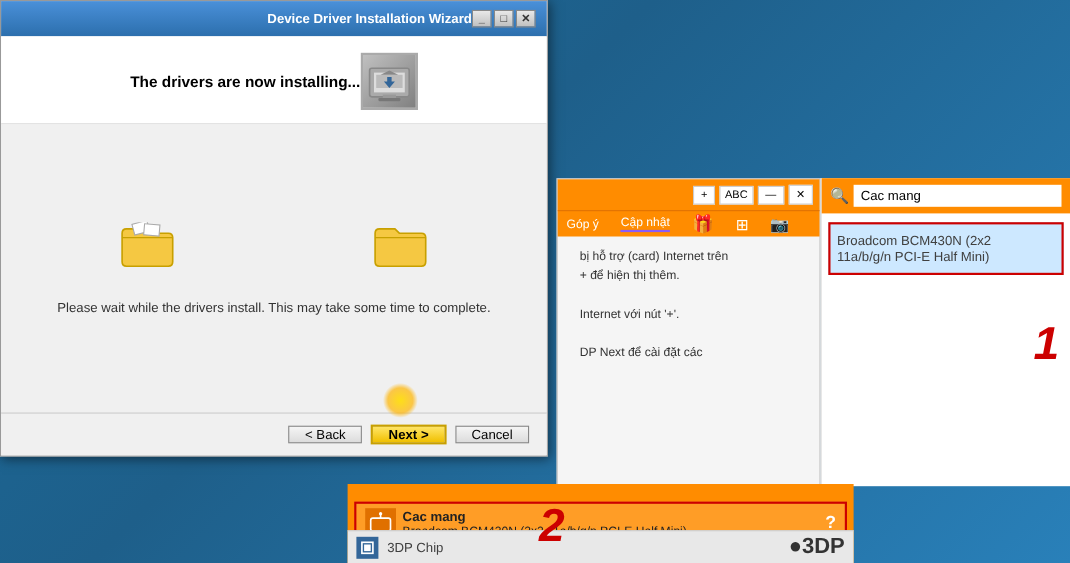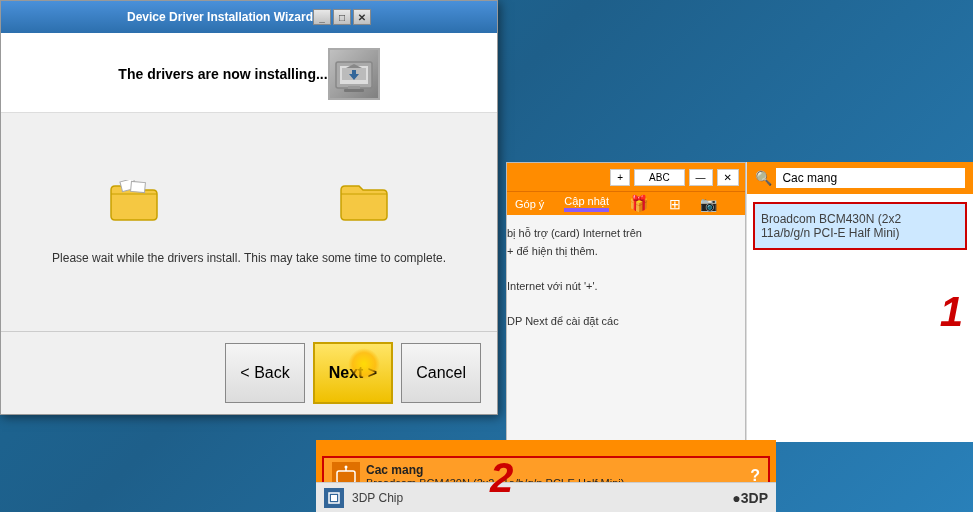--- a/index.html
+++ b/index.html
@@ -36,21 +36,21 @@
     }
 
     .wizard-titlebar {
       background: linear-gradient(to bottom, #4a90d9, #2c6fad);
       color: white;
       padding: 16px 10px;
       font-size: 12px;
       font-weight: bold;
       display: flex;
       align-items: center;
-      justify-content: center;
+      justify-content: flex-end;
       height: 26px;
     }
 
     .titlebar-buttons {
       display: flex;
       gap: 2px;
     }
 
     .titlebar-btn {
       width: 18px;
@@ -122,22 +122,22 @@
       background: #f0f0f0;
       border-top: 1px solid #ccc;
       padding: 10px 16px;
       display: flex;
       justify-content: flex-end;
       gap: 8px;
       align-items: center;
     }
 
     .wizard-btn {
-      padding: 20px 14px;
-      font-size: 16px;
+      padding: 0 14px;
+      font-size: 12px;
       border: 1px solid #888;
       background: linear-gradient(to bottom, #f5f5f5, #dcdcdc);
       cursor: pointer;
       min-width: 65px;
       text-align: right;
     }
 
     .wizard-btn.next {
       background: linear-gradient(to bottom, #ffe566, #f0c000);
       border: 2px solid #c8a000;
@@ -275,34 +275,34 @@
       <button class="wizard-btn">Cancel</button>
     </div>
   </div>
 
   <div class="cursor-overlay"></div>
 
   <div style="position:absolute; top:162px; left:506px; width:240px; height:320px; background:#f5f5f5; border:1px solid #bbb;">
 
     <div style="background:#ff8c00; height:28px; display:flex; align-items:center; justify-content:flex-end; padding:0 6px; gap:4px;">
       <span style="background:white; padding:2px 6px; font-size:10px; border:1px solid #ccc;">+</span>
-      <span style="background:white; padding:2px 14px; font-size:10px; border:1px solid #ccc;">ABC</span>
+      <span style="background:white; padding:2px 4px; font-size:10px; border:1px solid #ccc;">ABC</span>
       <span style="background:white; padding:2px 6px; font-size:10px; border:1px solid #ccc;">—</span>
       <span style="background:white; padding:2px 6px; font-size:10px; border:1px solid #ccc;">✕</span>
     </div>
 
     <div style="background:#ff8c00; display:flex; padding:2px 8px; gap:20px; height:24px; align-items:center; border-top:1px solid #e07000;">
       <span style="color:white; font-size:11px; cursor:pointer;">Góp ý</span>
-      <span style="color:white; font-size:11px; border-bottom:4px solid #8b5cf6; padding-bottom:1px; cursor:pointer;">Cập nhật</span>
+      <span style="color:white; font-size:11px; border-bottom:2px solid #8b5cf6; padding-bottom:1px; cursor:pointer;">Cập nhật</span>
       <span style="color:white; font-size:16px;">🎁</span>
       <span style="color:white; font-size:14px;">⊞</span>
       <span style="color:white; font-size:14px;">📷</span>
     </div>
 
-    <div style="padding:10px 0; font-size:11px; color:#333; line-height:1.6;">
+    <div style="padding:10px 20px; font-size:11px; color:#333; line-height:1.6;">
       <div>bị hỗ trợ (card) Internet trên</div>
       <div>+ để hiện thị thêm.</div>
       <br>
       <div>Internet với nút '+'.</div>
       <br>
       <div>DP Next để cài đặt các</div>
     </div>
   </div>
 
   <div class="tdp-side-panel">
@@ -343,18 +343,18 @@
   </div>
 
   <div style="position:absolute; bottom:0; left:316px; width:460px; height:30px; background:#e8e8e8; border-top:1px solid #ccc; display:flex; align-items:center; padding:0 8px; gap:8px;">
     <div style="width:20px; height:20px; background:#336699; display:flex; align-items:center; justify-content:center;">
       <svg width="14" height="14" viewBox="0 0 14 14">
         <rect x="2" y="2" width="10" height="10" fill="none" stroke="white" stroke-width="1.5"></rect>
         <rect x="4" y="4" width="6" height="6" fill="white"></rect>
       </svg>
     </div>
     <span style="font-size:12px; color:#404040;">3DP Chip</span>
-    <span style="margin-left:auto; font-size:14px; font-weight:bold; color:#333;">●3DP</span>
+    <span style="margin-left:auto; font-size:20px; font-weight:bold; color:#333;">●3DP</span>
   </div>
 
   <div class="number-label" style="bottom:10px; left:490px; position:absolute; color:#cc0000; font-size:42px; font-weight:bold; font-style:italic;">2</div>
 
 </div>
 
 </body></html>

